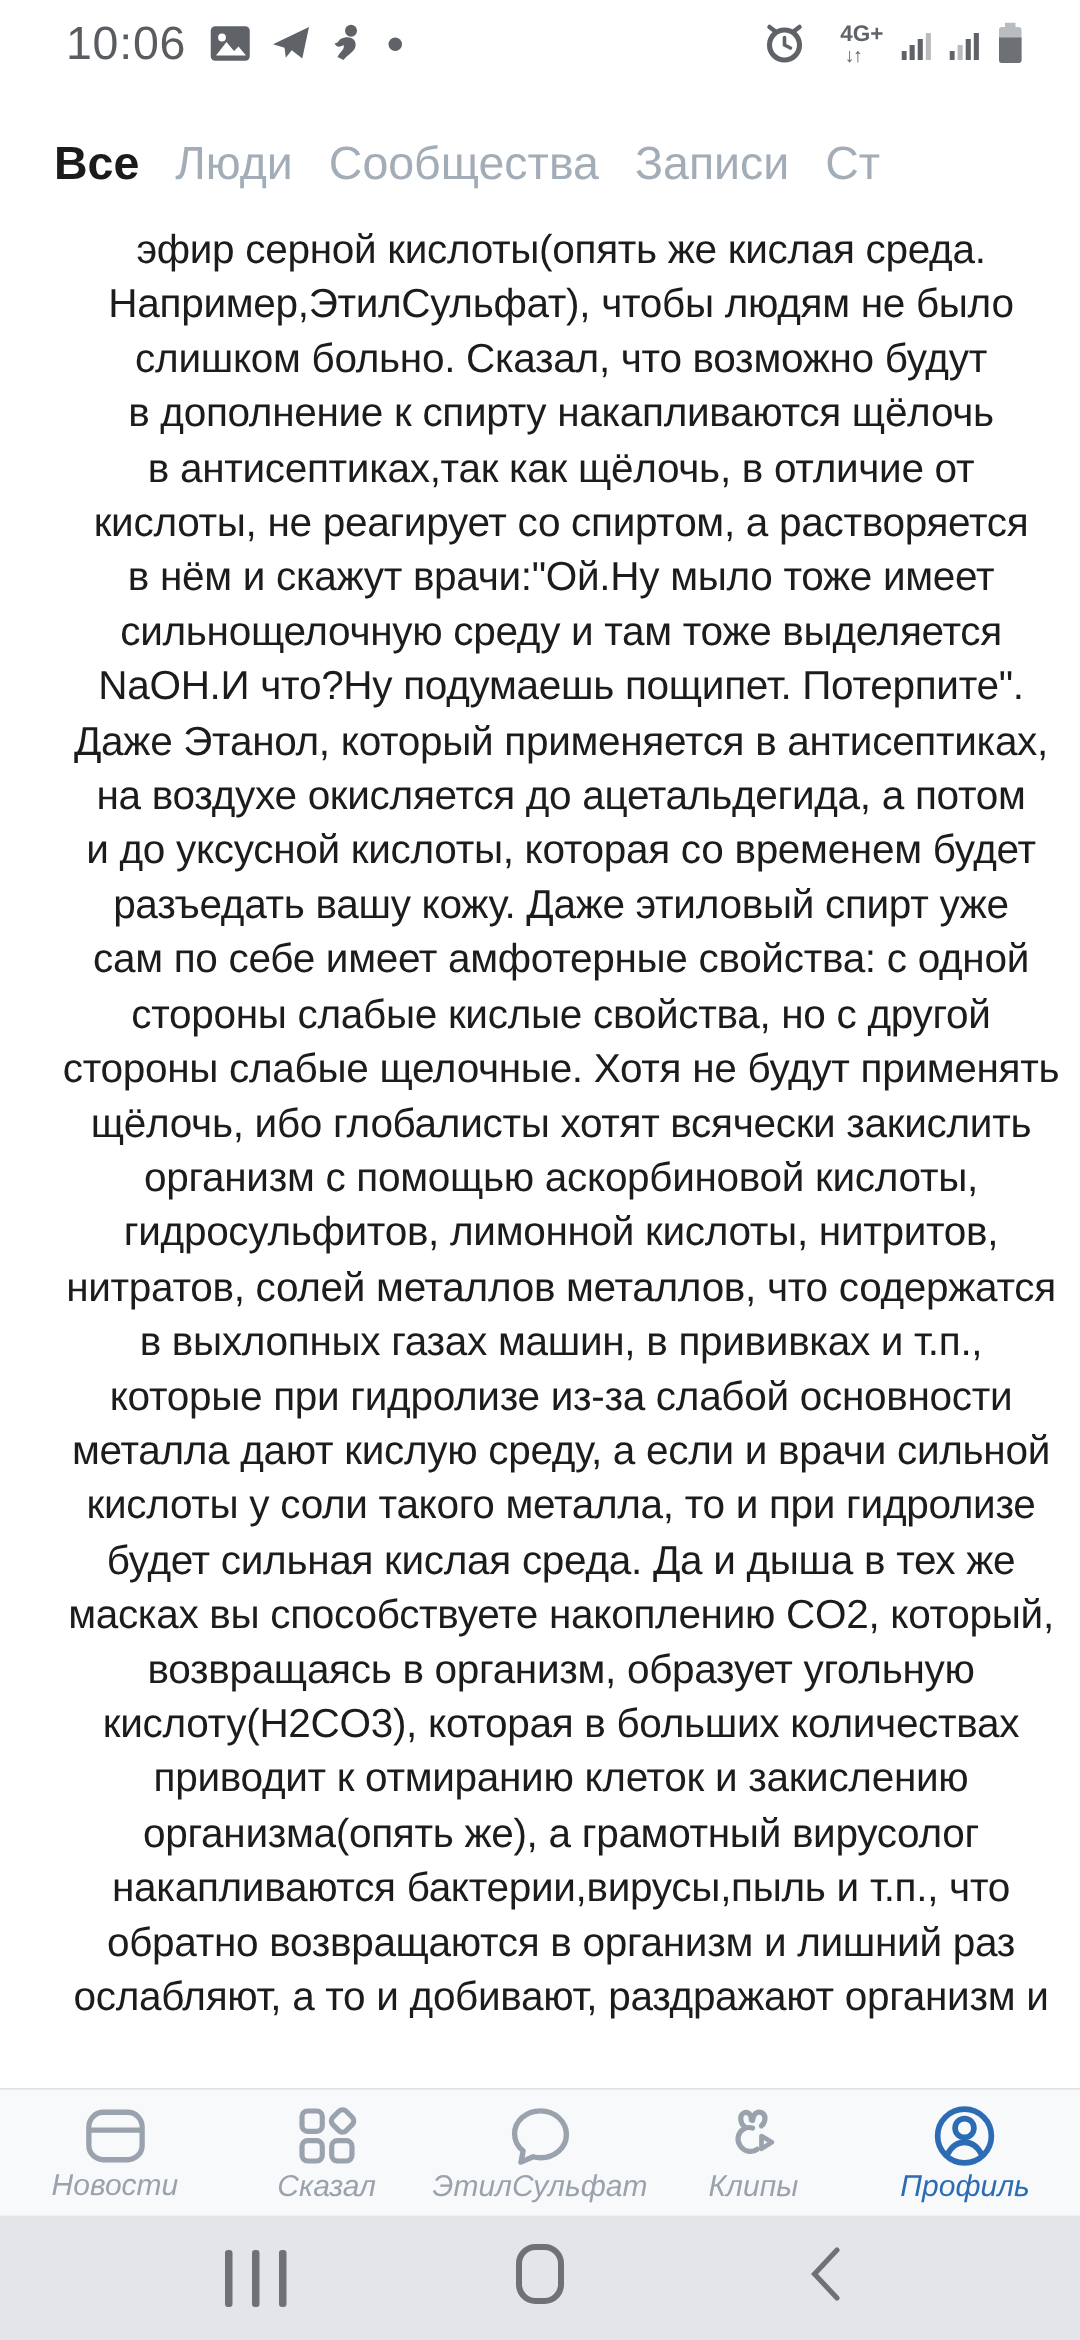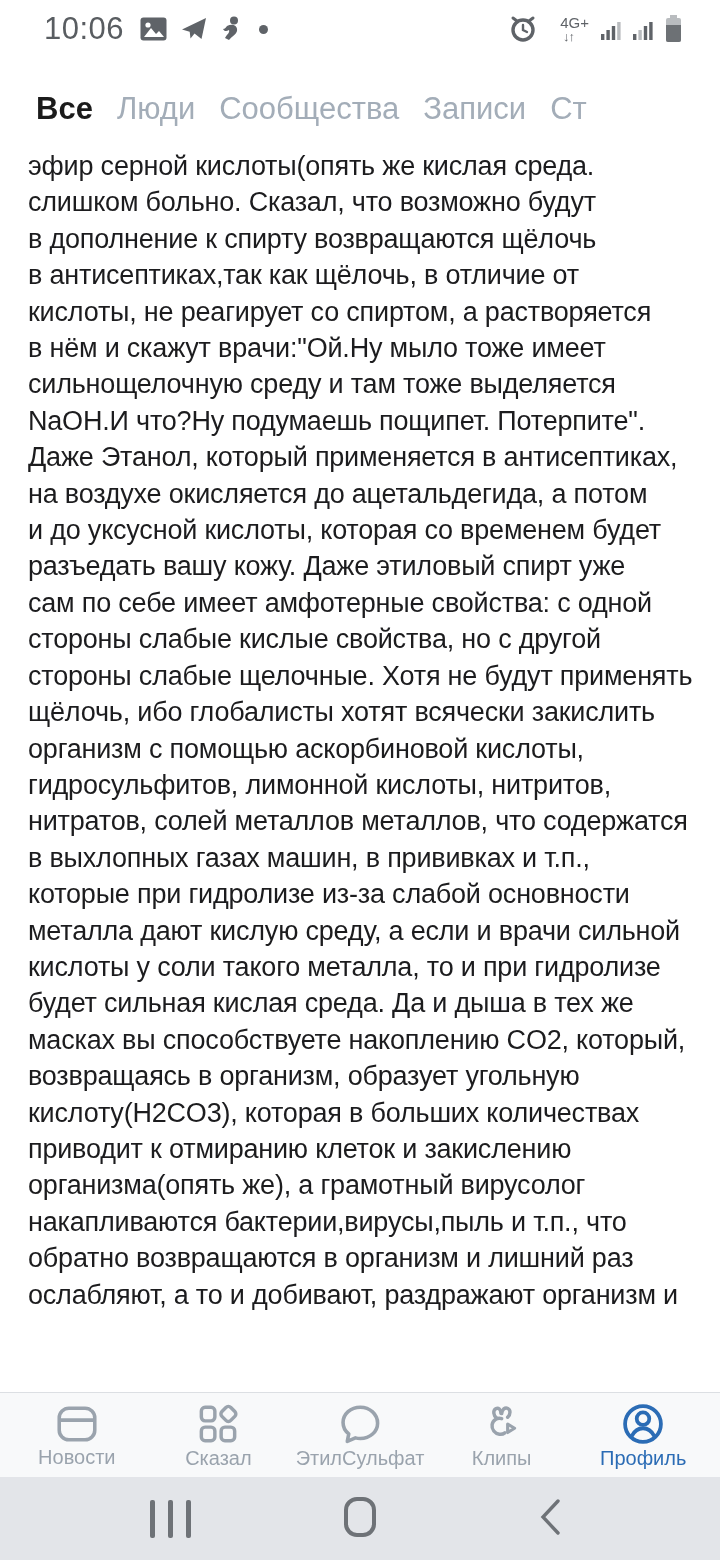--- a/index.html
+++ b/index.html
@@ -13,21 +13,21 @@
     position:absolute;top:0;left:0;right:0;height:58px;
     display:flex;align-items:center;padding:0 38px 0 44px;box-sizing:border-box;
     color:#5f6368;
     text-align:center;
   }
   .status-time{font-size:31px;color:#595d61;letter-spacing:.5px;}
   .status-left{display:flex;align-items:center;gap:14px;margin-left:16px;}
   .status-right{display:flex;align-items:center;gap:10px;margin-left:auto;}
   .status-icon{display:flex;align-items:center;}
   .net-block{display:flex;flex-direction:column;align-items:center;line-height:1;margin-right:2px;}
-  .net-label{font-size:15px;font-weight:normal;color:#5f6368;margin-left:12px;}
+  .net-label{font-size:15px;font-weight:bold;color:#5f6368;margin-left:12px;}
   .net-arrows{font-size:13px;color:#5f6368;letter-spacing:-1px;}
   .notif-dot{width:9px;height:9px;border-radius:50%;background:#5f6368;margin-left:2px;}
   
   .tabs{
     position:absolute;top:72px;left:0;right:0;height:81px;
     display:flex;align-items:center;gap:24px;padding-left:36px;
     border-bottom:2px solid #ededef;box-sizing:border-box;
     white-space:nowrap;
   }
   .tab{
@@ -35,31 +35,31 @@
     padding:14px 0 20px 0;
   }
   .tab.active{color:#1b1b1b;font-weight:bold;}
   .tab.active::after{
     content:"";position:absolute;left:-9px;right:-9px;bottom:0;height:6px;
     border-radius:4px;background:#3d79c2;
   }
   
   .content{
     position:absolute;top:139px;left:0;right:0;bottom:168px;
-    padding:9px 0 0 28px;overflow:hidden;background:#fff;
+    padding:9px 0 0 28px;overflow:hidden;background:#fff;text-align:center;
   }
   .text-line{
     font-size:27px;line-height:36.4px;color:#1c1c1e;
     white-space:nowrap;letter-spacing:-0.2px;
   }
   
   .tabbar{
     position:absolute;left:0;right:0;bottom:83px;height:85px;
     background:#f8f9fa;border-top:1px solid #dcdfe3;box-sizing:border-box;
-    display:flex;align-items:stretch;justify-content:flex-end;padding:0 6px;
+    display:flex;align-items:stretch;justify-content:flex-end;padding:0 6px;font-style:italic;
   }
   .tabbar-item{
     display:flex;flex-direction:column;align-items:center;justify-content:center;
     gap:2px;color:#9aa3ad;flex:1;
   }
   .tabbar-item.active{color:#2b6cb5;}
   .tabbar-label{font-size:20px;line-height:1;}
   .tabbar-icon svg{display:block;}
   
   .navbar{
@@ -140,22 +140,23 @@
   <div class="tabs">
     <div class="tab active"><span>Все</span></div>
     <div class="tab"><span>Люди</span></div>
     <div class="tab"><span>Сообщества</span></div>
     <div class="tab"><span>Записи</span></div>
     <div class="tab"><span>Ст</span></div>
   </div>
 
   <div class="content">
     <div class="text-line">эфир серной кислоты(опять же кислая среда.</div>
+    <div class="text-line">Например,ЭтилСульфат), чтобы людям не было</div>
     <div class="text-line">слишком больно. Сказал, что возможно будут</div>
-    <div class="text-line">в дополнение к спирту возвращаются щёлочь</div>
+    <div class="text-line">в дополнение к спирту накапливаются щёлочь</div>
     <div class="text-line">в антисептиках,так как щёлочь, в отличие от</div>
     <div class="text-line">кислоты, не реагирует со спиртом, а растворяется</div>
     <div class="text-line">в нём и скажут врачи:"Ой.Ну мыло тоже имеет</div>
     <div class="text-line">сильнощелочную среду и там тоже выделяется</div>
     <div class="text-line">NaOH.И что?Ну подумаешь пощипет. Потерпите".</div>
     <div class="text-line">Даже Этанол, который применяется в антисептиках,</div>
     <div class="text-line">на воздухе окисляется до ацетальдегида, а потом</div>
     <div class="text-line">и до уксусной кислоты, которая со временем будет</div>
     <div class="text-line">разъедать вашу кожу. Даже этиловый спирт уже</div>
     <div class="text-line">сам по себе имеет амфотерные свойства: с одной</div>

